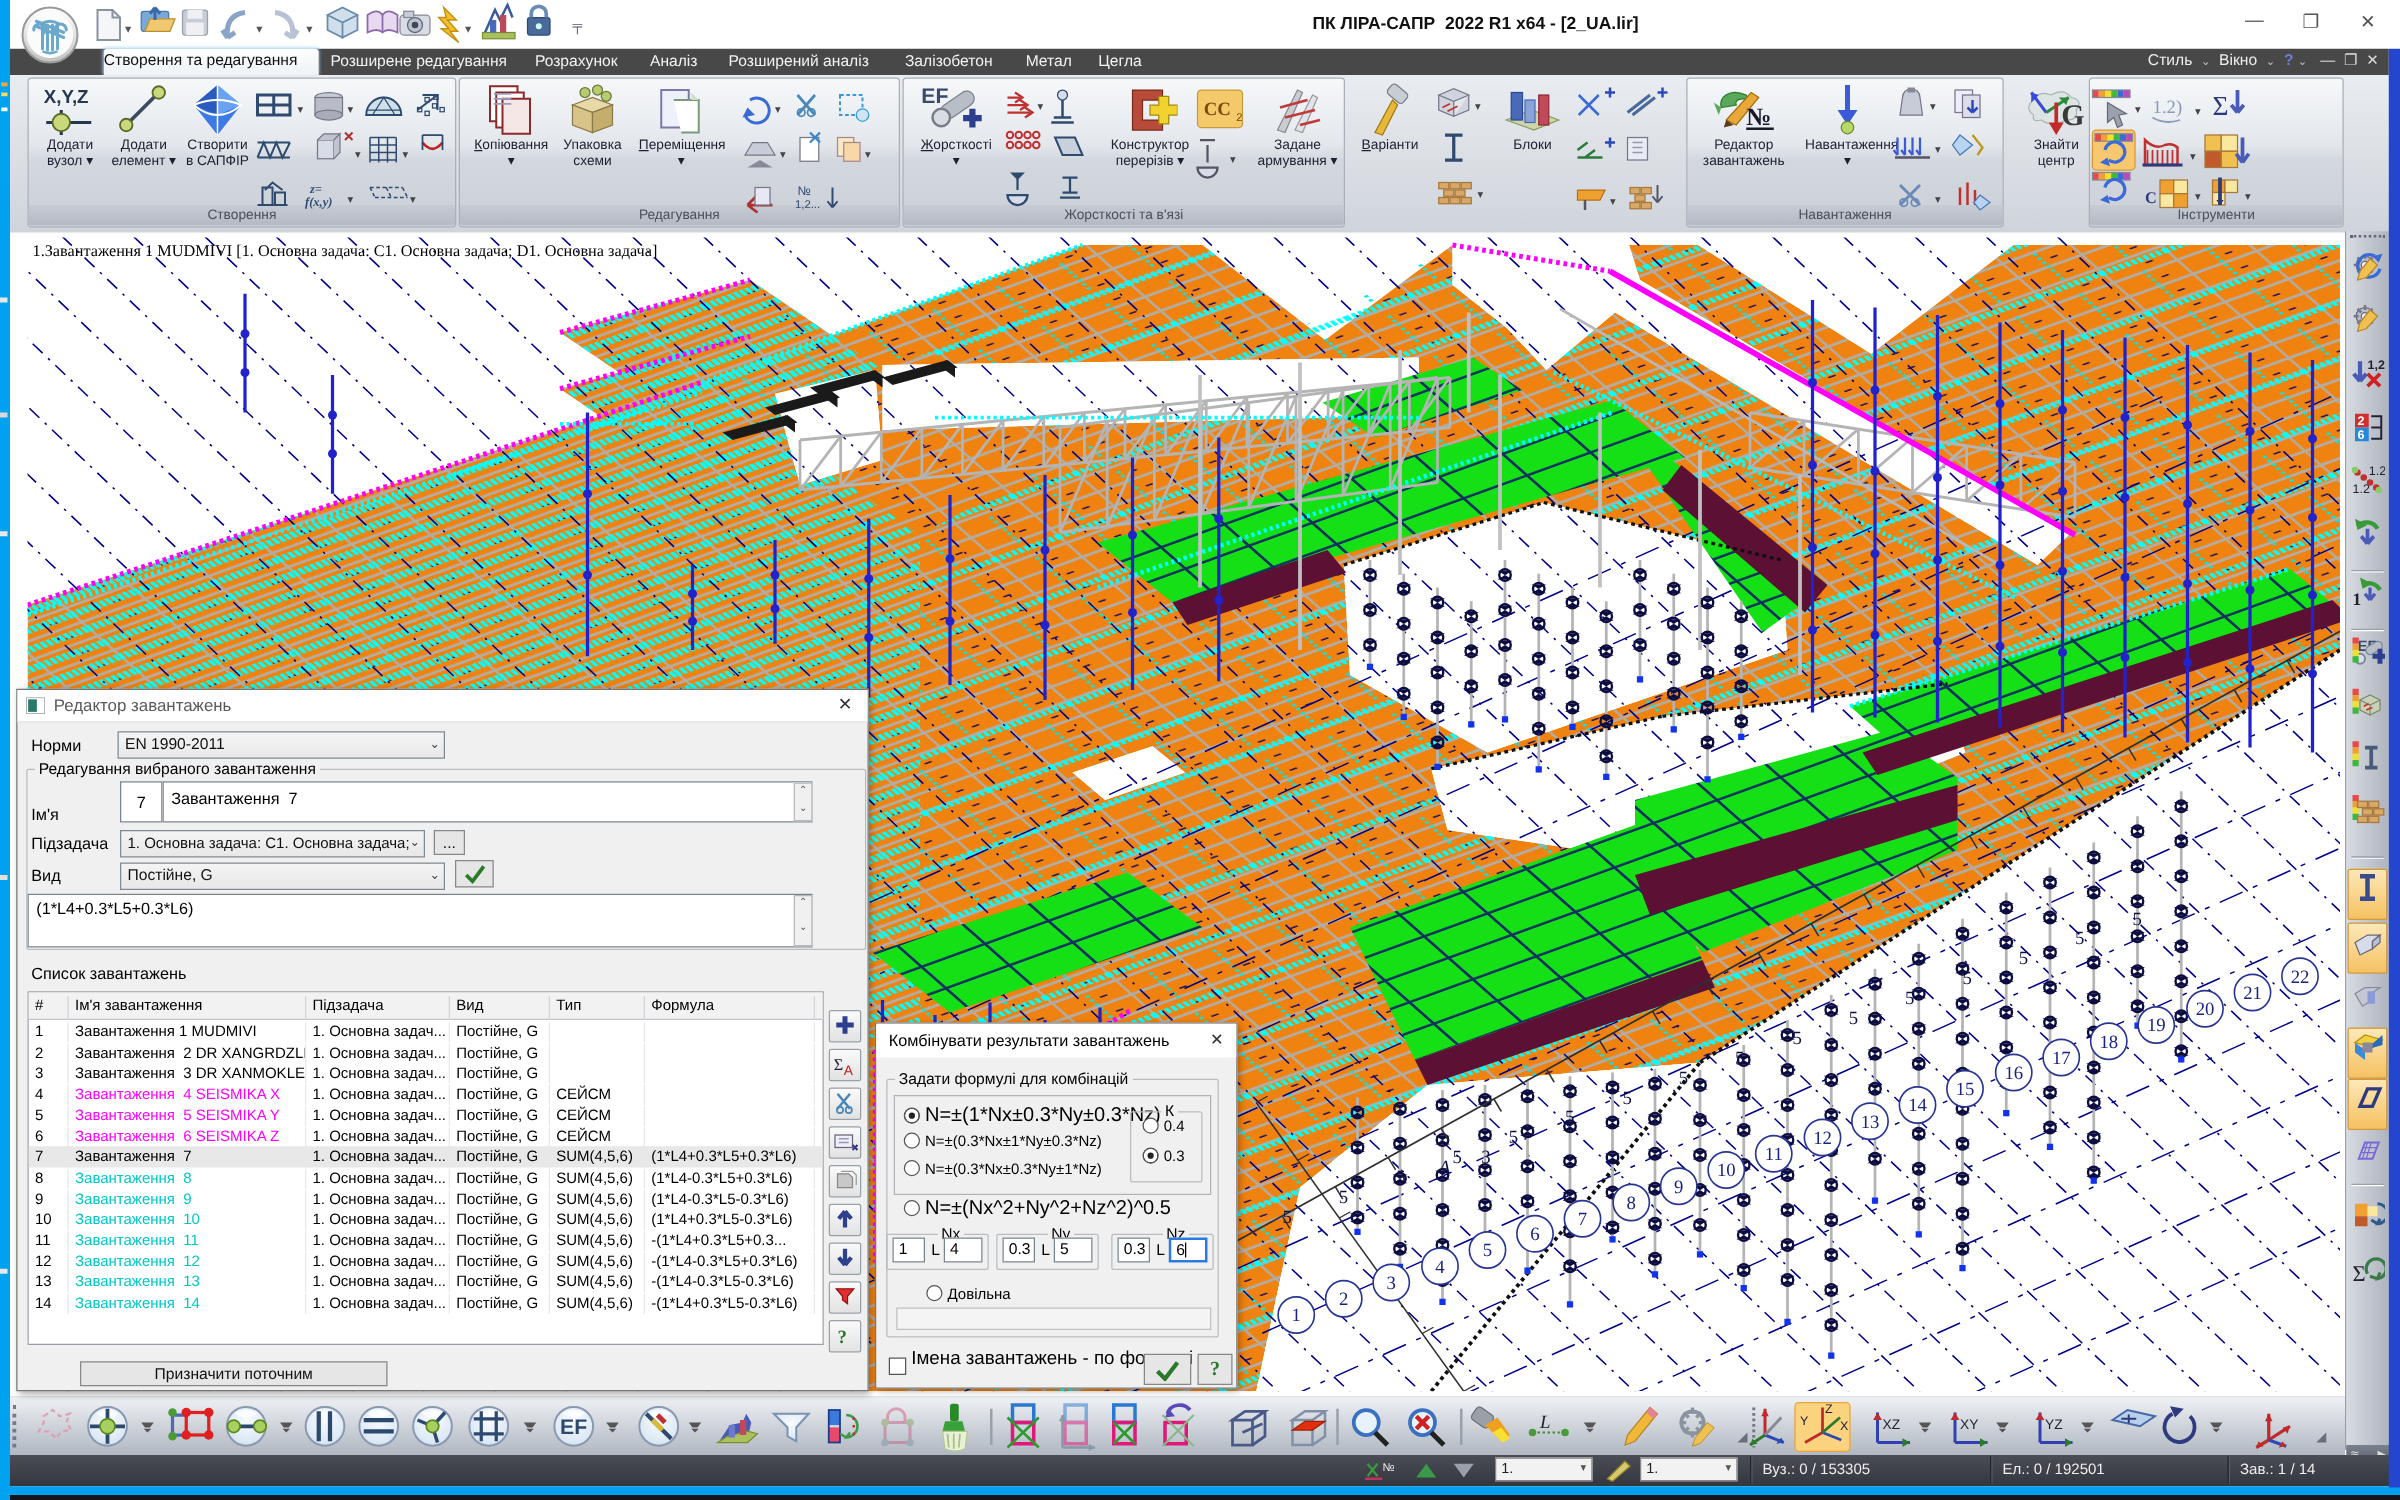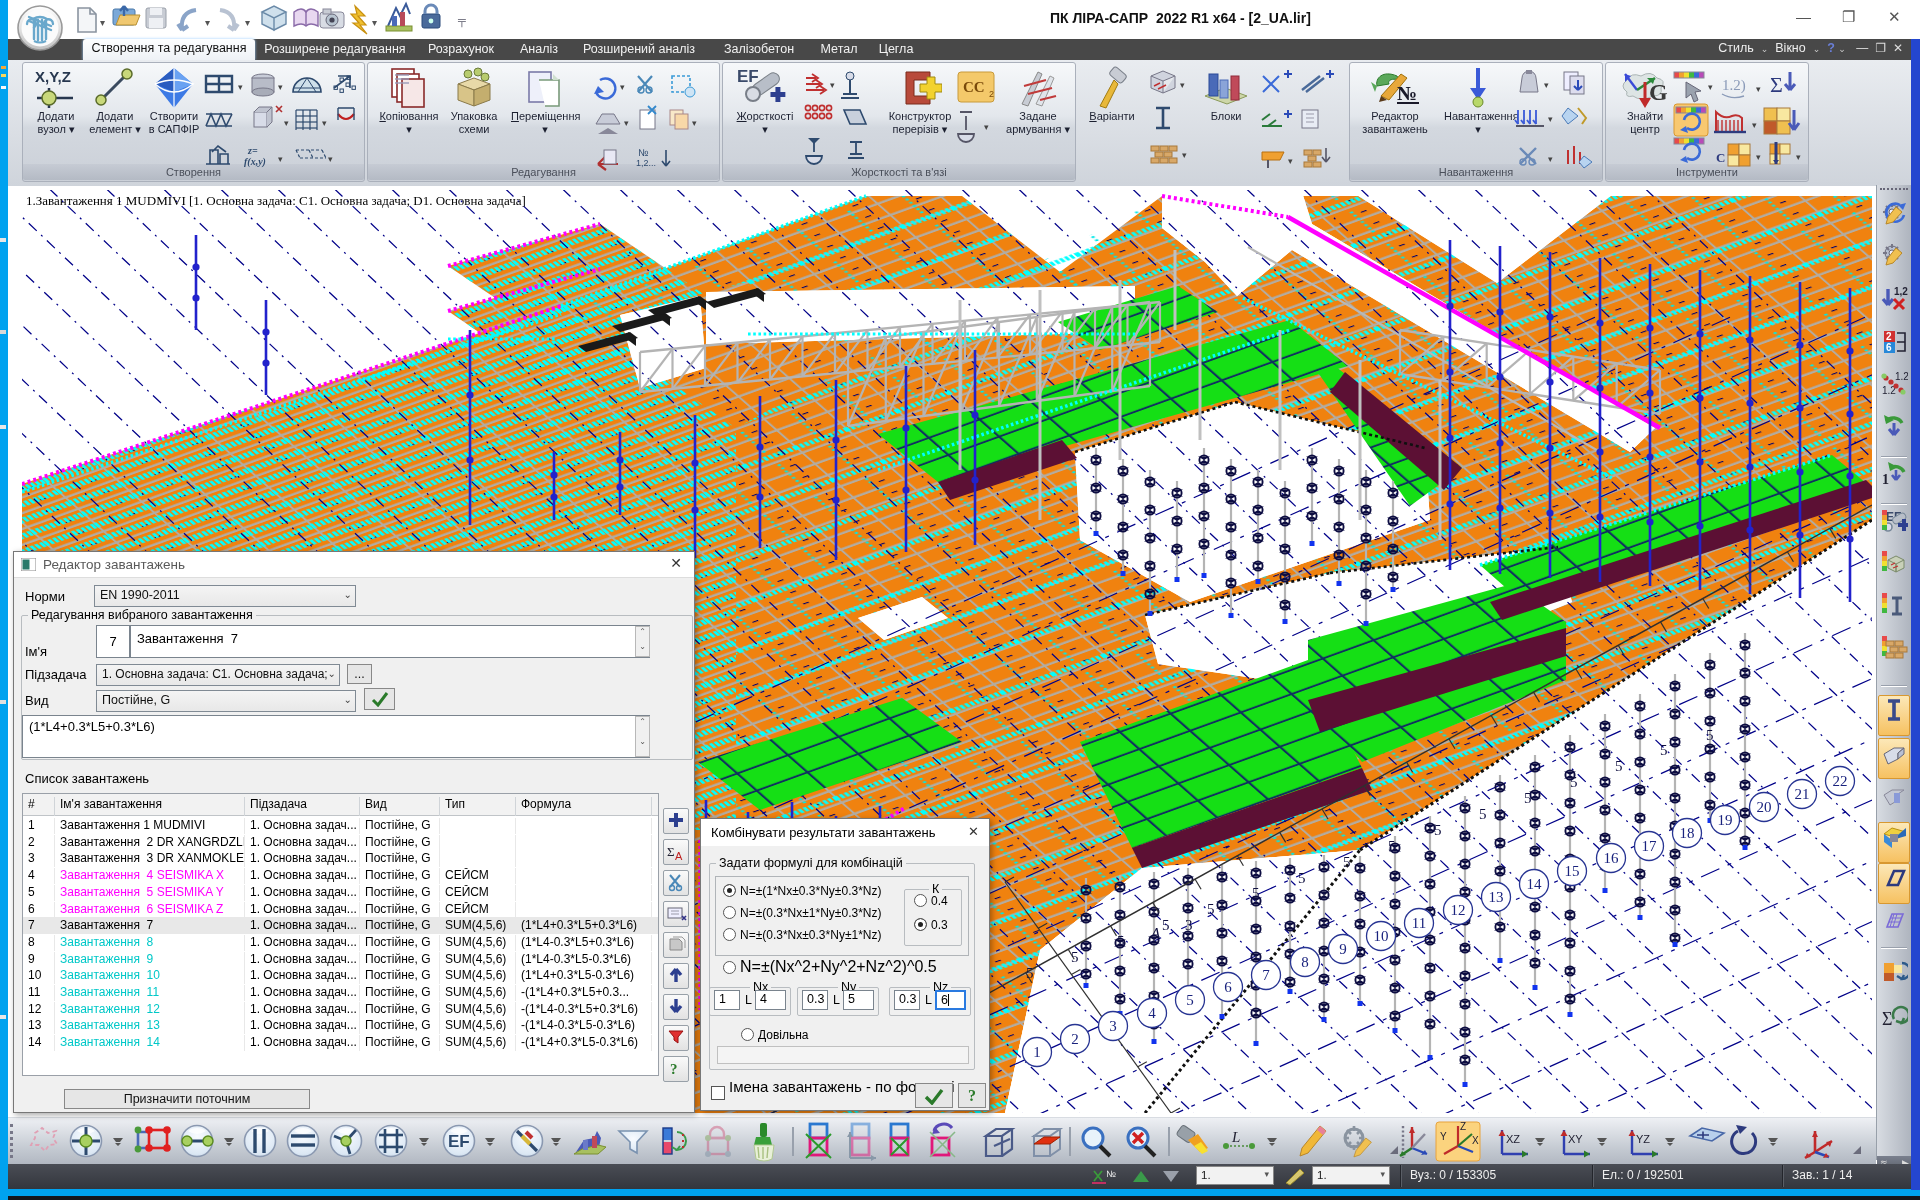--- a/index.html
+++ b/index.html
@@ -11,21 +11,21 @@
 
 #titlebar{position:absolute;left:8px;top:0;width:1903px;height:39px;background:#ffffff;z-index:10}
 #titletext{position:absolute;left:1042px;top:10px;font-size:14px;font-weight:bold;color:#111}
 .winbt{position:absolute;top:8px;color:#555;font-size:15px}
 .applogo{position:absolute;left:16px;top:4px;z-index:30}
 .qat{position:absolute;left:0;top:0;z-index:30}
 
 .tabbar{position:absolute;left:8px;top:39px;width:1903px;height:21px;background:#484848;z-index:11}
 .tab{position:absolute;top:2px;transform:translateX(-50%);color:#f2f2f2;font-size:12.5px;padding:1px 6px}
 .tab-active{position:absolute;left:75px;top:0;width:172px;height:21px;background:linear-gradient(#fdfeff,#eef2f6);color:#111;
- font-size:12.5px;text-align:center;padding-top:2px;border-radius:3px 3px 0 0;box-shadow:0 0 3px #9cf}
+ font-size:12.5px;padding-top:2px;border-radius:3px 3px 0 0;box-shadow:0 0 3px #9cf}
 .tabright{position:absolute;right:8px;top:2px;color:#eee;font-size:12.5px}
 .tabright .chv{font-size:9px;color:#ccc}
 .tabright .wbt{font-size:12px;color:#ddd}
 
 #ribbon{position:absolute;left:8px;top:60px;width:1903px;height:126px;background:linear-gradient(#e9ecf0,#cfd4db);z-index:11}
 .rpanel{position:absolute;top:2px;height:120px;border:1px solid #aab0bb;border-radius:3px;
  background:linear-gradient(#f6f8fa 0%,#e3e7ec 45%,#d3d8df 55%,#cbd0d8 100%)}
 .rlabel{position:absolute;left:0;bottom:1px;width:100%;height:16px;font-size:11px;color:#4a4f5a;text-align:center;
  background:linear-gradient(#c6cbd4,#b4bac4);border-radius:0 0 2px 2px;line-height:16px}
 .rcontent{position:absolute;left:0;top:2px;width:1903px;height:120px;pointer-events:none}
@@ -1039,21 +1039,21 @@
       </div>
       <div class="rpanel" style="left:714px;width:354px">
         <div class="rlabel">Жорсткості та в'язі</div>
       </div>
       <div class="rpanel" style="left:359px;width:353px">
         <div class="rlabel">Редагування</div>
       </div>
       <div class="rpanel" style="left:1341px;width:254px">
         <div class="rlabel">Навантаження</div>
       </div>
-      <div class="rpanel" style="left:1597px;width:204px">
+      <div class="rpanel" style="left:1663px;width:204px">
         <div class="rlabel">Інструменти</div>
       </div>
       <div class="rcontent">
         <div class="bigbtn" style="left:14px">
           <div class="bicon"><svg width="46" height="44">
               <text x="2" y="16" font-size="15" font-weight="bold" fill="#27374f" font-family="Liberation Sans">X,Y,Z</text>
               <line x1="4" y1="32" x2="40" y2="32" stroke="#27374f" stroke-width="2.5"></line>
               <line x1="16" y1="22" x2="16" y2="42" stroke="#27374f" stroke-width="2.5"></line>
               <circle cx="16" cy="32" r="7" fill="#c8d87a" stroke="#5a6b2a" stroke-width="1.5"></circle>
             </svg></div>
@@ -1983,21 +1983,21 @@
         <div class="btn" style="left:50px;top:511px;width:246px;height:20px;line-height:18px">Призначити поточним</div>
       </div>
     </div>
     <div class="dlg2">
       <div class="dtitle2">Комбінувати результати завантажень<span class="dx2">✕</span></div>
       <div class="dbody2">
         <fieldset class="grp" style="left:8px;top:10px;width:266px;height:214px">
           <legend>Задати формулі для комбінацій</legend>
         </fieldset>
         <div class="ibox" style="left:14px;top:30px;width:254px;height:80px"></div>
-        <div class="ritem" style="left:22px;top:38px;font-size:12px"><span class="rdot on"></span>N=±(1*Nx±0.3*Ny±0.3*Nz)</div>
+        <div class="ritem" style="left:22px;top:38px;font-size:16px"><span class="rdot on"></span>N=±(1*Nx±0.3*Ny±0.3*Nz)</div>
         <div class="ritem" style="left:22px;top:60px;font-size:12px"><span class="rdot"></span>N=±(0.3*Nx±1*Ny±0.3*Nz)</div>
         <div class="ritem" style="left:22px;top:82px;font-size:12px"><span class="rdot"></span>N=±(0.3*Nx±0.3*Ny±1*Nz)</div>
         <fieldset class="grp" style="left:203px;top:36px;width:58px;height:64px">
           <legend style="margin-left:24px">К</legend>
         </fieldset>
         <div class="ritem" style="left:213px;top:48px;font-size:12px"><span class="rdot"></span>0.4</div>
         <div class="ritem" style="left:213px;top:72px;font-size:12px"><span class="rdot on"></span>0.3</div>
         <div class="ritem" style="left:22px;top:112px;font-size:16px"><span class="rdot"></span>N=±(Nx^2+Ny^2+Nz^2)^0.5</div>
         <fieldset class="grp" style="left:8px;top:134px;width:82px;height:36px">
           <legend style="margin-left:40px">Nx</legend>

